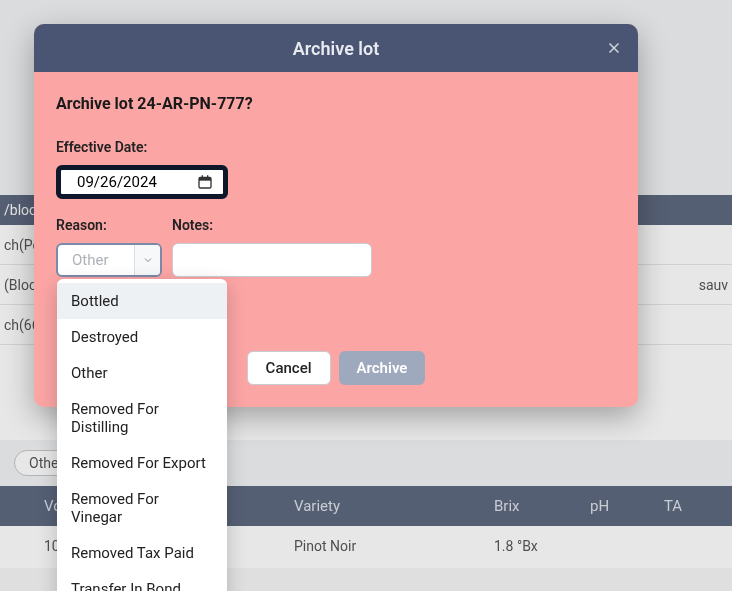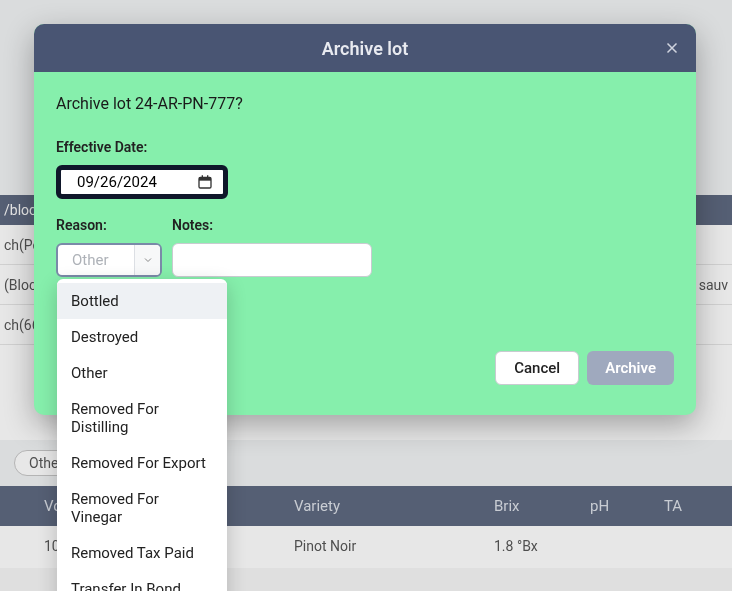--- a/index.html
+++ b/index.html
@@ -81,22 +81,22 @@
   .bg-overlay {
     position: absolute;
     top:0; left:0; width:732px; height:591px;
     background: rgba(160,160,160,0.25);
   }
 
   
   .modal {
     position: absolute;
     top: 24px; left: 34px;
-    width: 662px;
-    background: #86efac;
+    width: 604px;
+    background: #fca5a5;
     border-radius: 10px;
     box-shadow: 0 10px 30px rgba(0,0,0,0.3);
     overflow: visible;
   }
   .modal-header {
     background: #495573;
     color: #fff;
     height: 48px;
     display: flex;
     align-items: center;
@@ -116,21 +116,21 @@
     color: #d0d4df;
     cursor: pointer;
     display: flex; align-items: center; justify-content: center;
   }
   .modal-close svg { width: 18px; height: 18px; stroke: currentColor; stroke-width: 2; }
   .modal-body {
     padding: 22px 22px 10px 22px;
   }
   .confirm-text {
     font-size: 16px;
-    font-weight: 400;
+    font-weight: 700;
     color: #1a1a1a;
     margin-bottom: 26px;
   }
   .field-label {
     font-size: 14px;
     font-weight: 600;
     color: #222;
     margin-bottom: 10px;
     display: block;
   }
@@ -182,23 +182,23 @@
   .reason-caret svg { width: 12px; height: 12px; stroke: #888; stroke-width: 2; fill: none; }
   .notes-input {
     height: 34px;
     border: 1px solid #c8cbd0;
     border-radius: 6px;
     background: #fff;
     width: 200px;
   }
   .modal-footer {
     display: flex;
-    justify-content: flex-end;
+    justify-content: center;
     gap: 8px;
-    padding: 14px 22px 30px 22px;
+    padding: 14px 22px 22px 22px;
   }
   .btn-cancel {
     height: 34px;
     padding: 0 18px;
     border: 1px solid #c8cbd0;
     border-radius: 6px;
     background: #fff;
     font-size: 15px;
     font-weight: 500;
     color: #222;

